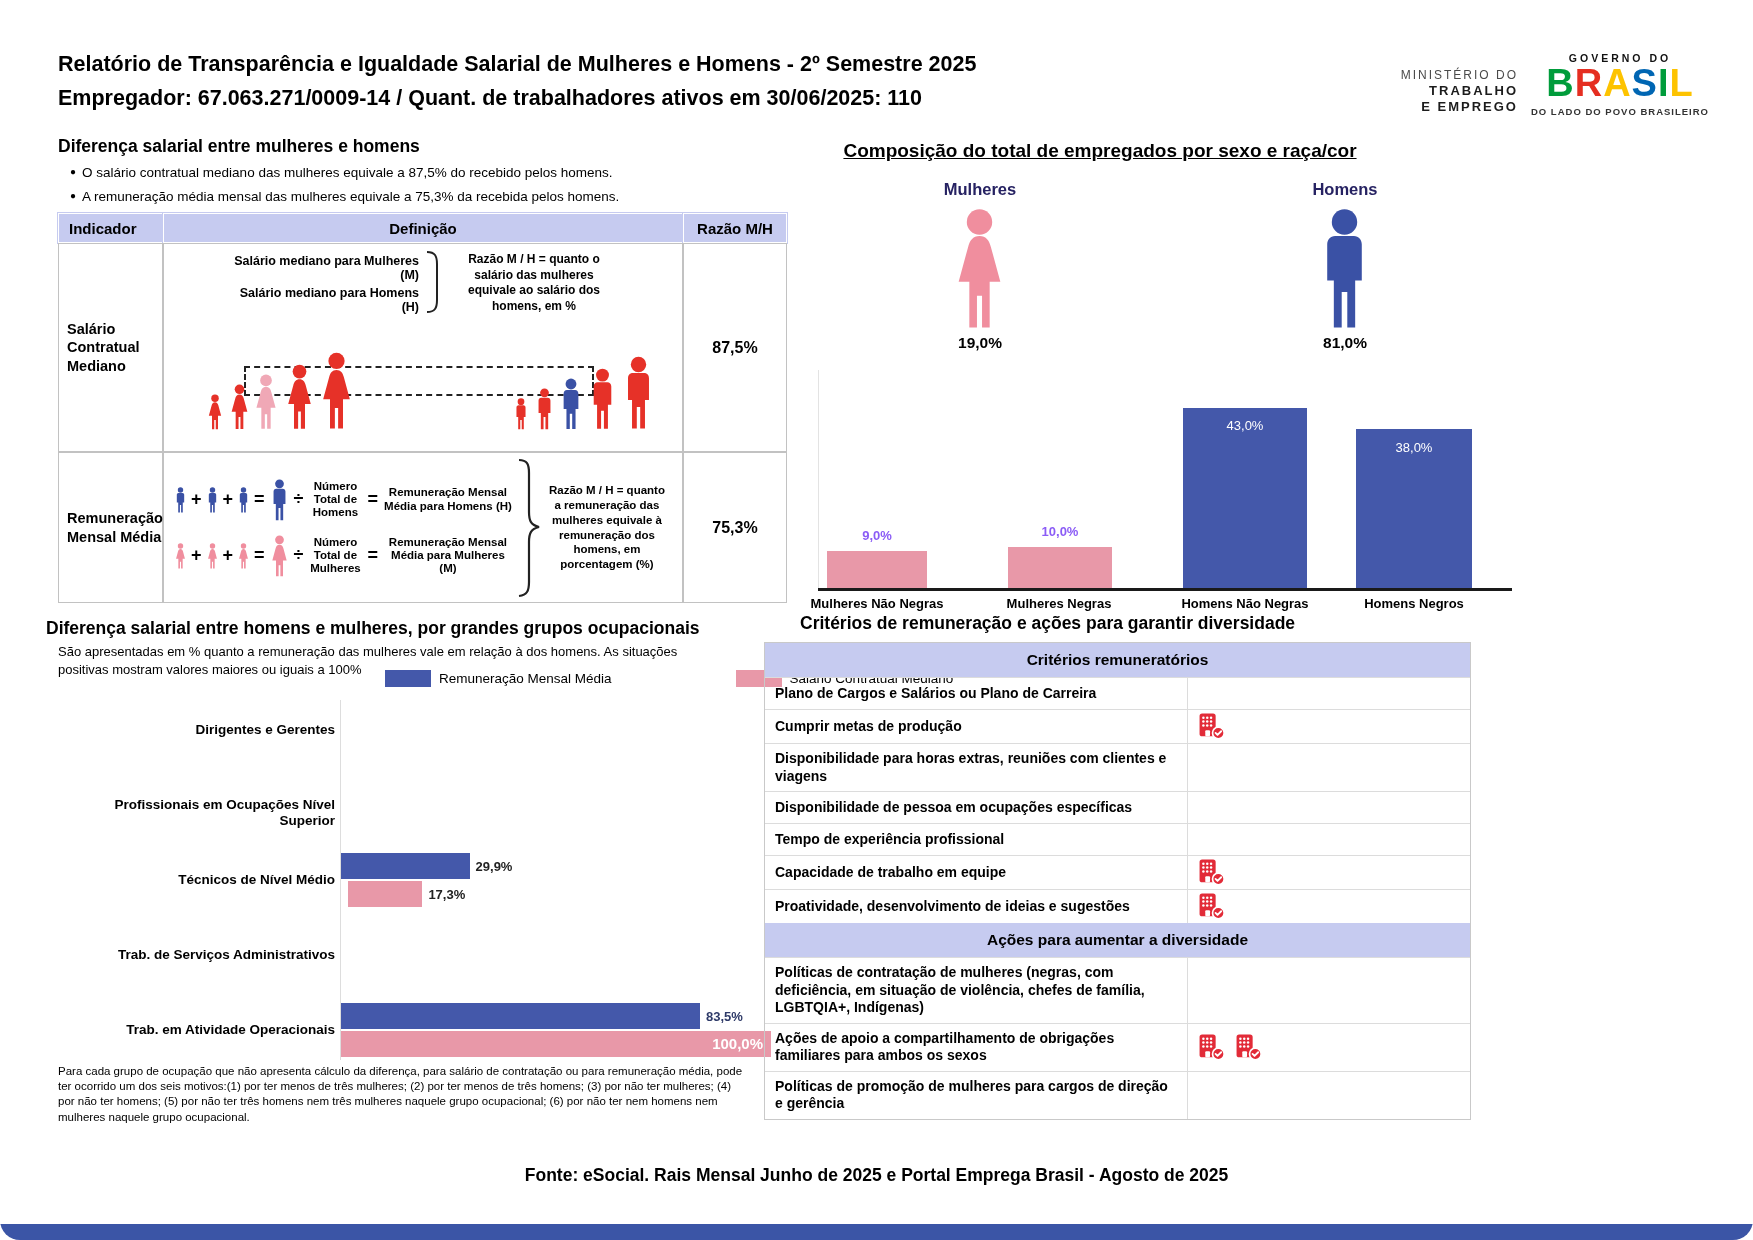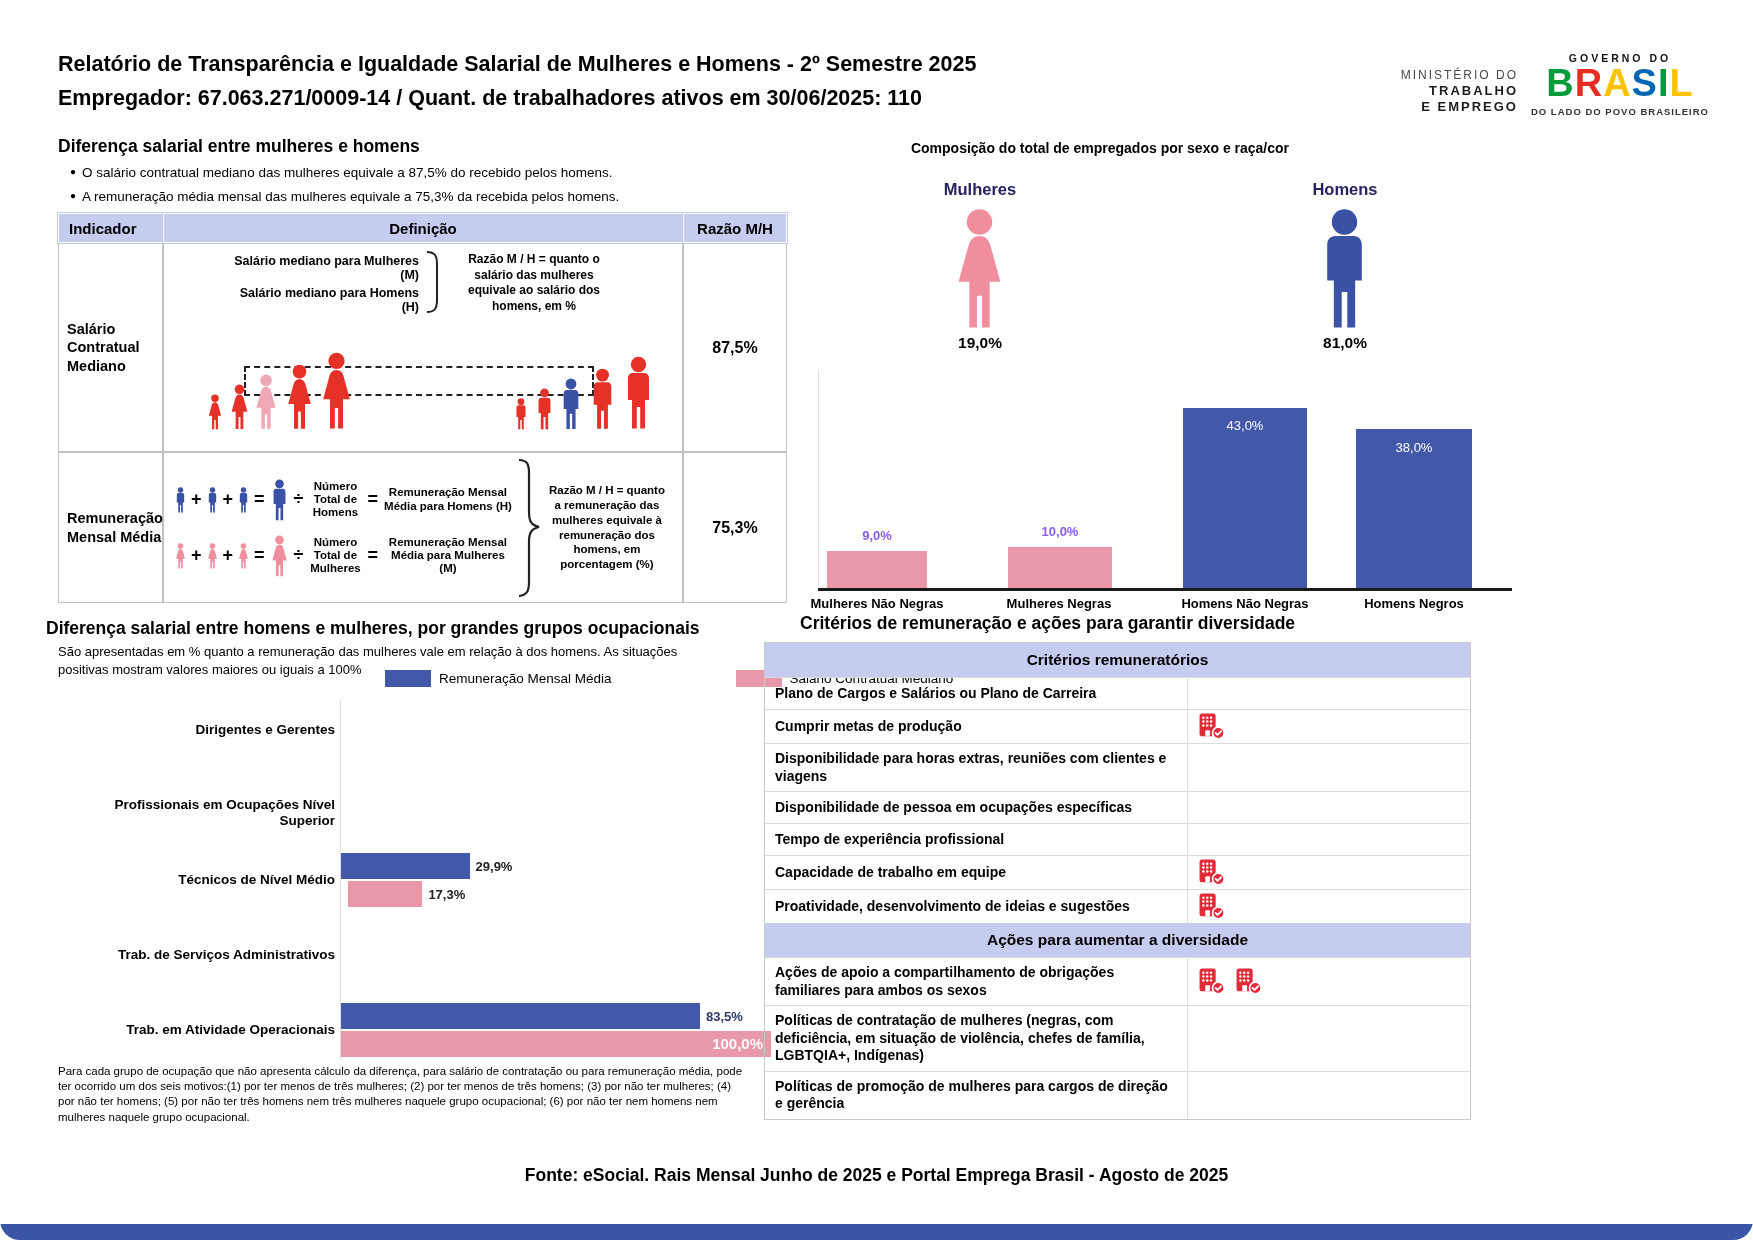--- a/index.html
+++ b/index.html
@@ -31,21 +31,21 @@
   .defcell{position:relative;}
   .deflabel{font-size:12.5px;font-weight:bold;text-align:right;}
   .defnote{font-size:12px;font-weight:bold;text-align:center;line-height:1.3;}
   .dashbox{border:2px dashed #222;}
   .formula{display:flex;align-items:center;gap:3px;}
   .op{font-size:18px;font-weight:bold;padding:0 1px;}
   .cntlbl{width:56px;font-size:11.5px;font-weight:bold;text-align:center;line-height:1.15;}
   .reslbl{width:132px;font-size:11.5px;font-weight:bold;text-align:center;line-height:1.15;}
   .note2{width:122px;font-size:11.5px;font-weight:bold;text-align:center;line-height:1.3;margin-left:4px;}
   
-  .comp-title{font-size:14px;font-weight:bold;text-align:center;}
+  .comp-title{font-size:19px;font-weight:bold;text-align:center;text-decoration:underline;}
   .sexlbl{font-size:16.5px;font-weight:bold;color:#262262;text-align:center;}
   .sexpct{font-size:15.5px;font-weight:bold;text-align:center;}
   .vbar{position:absolute;}
   .vlabel-out{font-size:13px;font-weight:bold;text-align:center;color:#8b5cf6;}
   .vlabel-in{font-size:13px;color:#fff;text-align:center;}
   .xlabel{font-size:13px;font-weight:bold;text-align:center;}
   
   .subt{font-size:13px;line-height:1.35;}
   .legend-sw{width:46px;height:17px;display:inline-block;}
   .legend-t{font-size:13.5px;}
@@ -337,35 +337,35 @@
       <div class="crit-icons">
           <svg class="bldg-icon" viewBox="0 0 26 26">
             <use href="#bldg"></use>
           </svg>
         </div>
     </div>
 
     <div class="crit-sec">Ações para aumentar a diversidade</div>
 
     <div class="crit-row">
+      <div class="crit-label">Políticas de contratação de mulheres (negras, com deficiência, em situação de violência, chefes de família, LGBTQIA+, Indígenas)</div>
+      <div class="crit-icons"></div>
+    </div>
+    <div class="crit-row">
       <div class="crit-label">Ações de apoio a compartilhamento de obrigações familiares para ambos os sexos</div>
       <div class="crit-icons">
           <svg class="bldg-icon" viewBox="0 0 26 26">
             <use href="#bldg"></use>
           </svg>
           <svg class="bldg-icon" viewBox="0 0 26 26">
             <use href="#bldg"></use>
           </svg>
         </div>
     </div>
     <div class="crit-row">
-      <div class="crit-label">Políticas de contratação de mulheres (negras, com deficiência, em situação de violência, chefes de família, LGBTQIA+, Indígenas)</div>
-      <div class="crit-icons"></div>
-    </div>
-    <div class="crit-row">
       <div class="crit-label">Políticas de promoção de mulheres para cargos de direção e gerência</div>
       <div class="crit-icons"></div>
     </div>
   </div>
 
   <div class="abs footer" style="left:0;top:1165px;width:1753px;">Fonte: eSocial. Rais Mensal Junho de 2025 e Portal Emprega Brasil - Agosto de 2025</div>
   <div class="abs strip" style="left:0;bottom:0;width:1753px;height:16px;"></div>
 
 </div>
 

